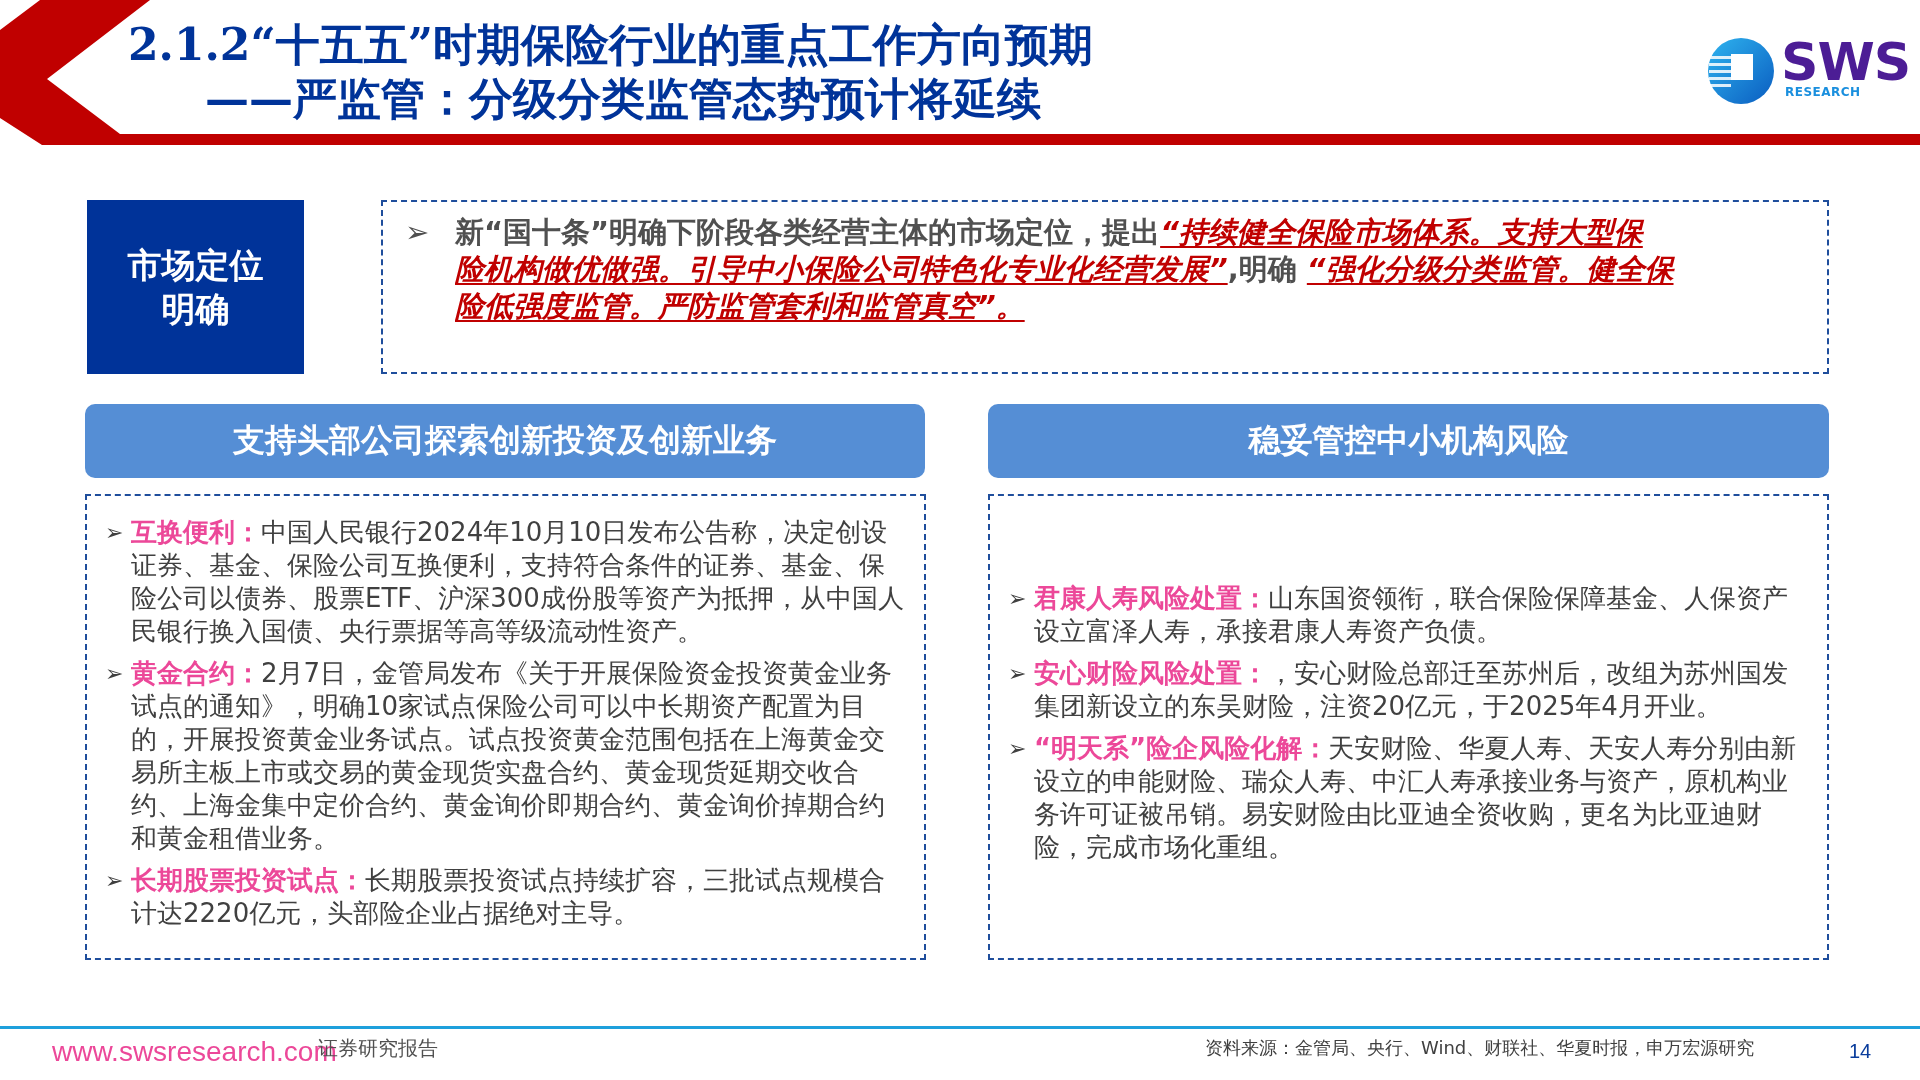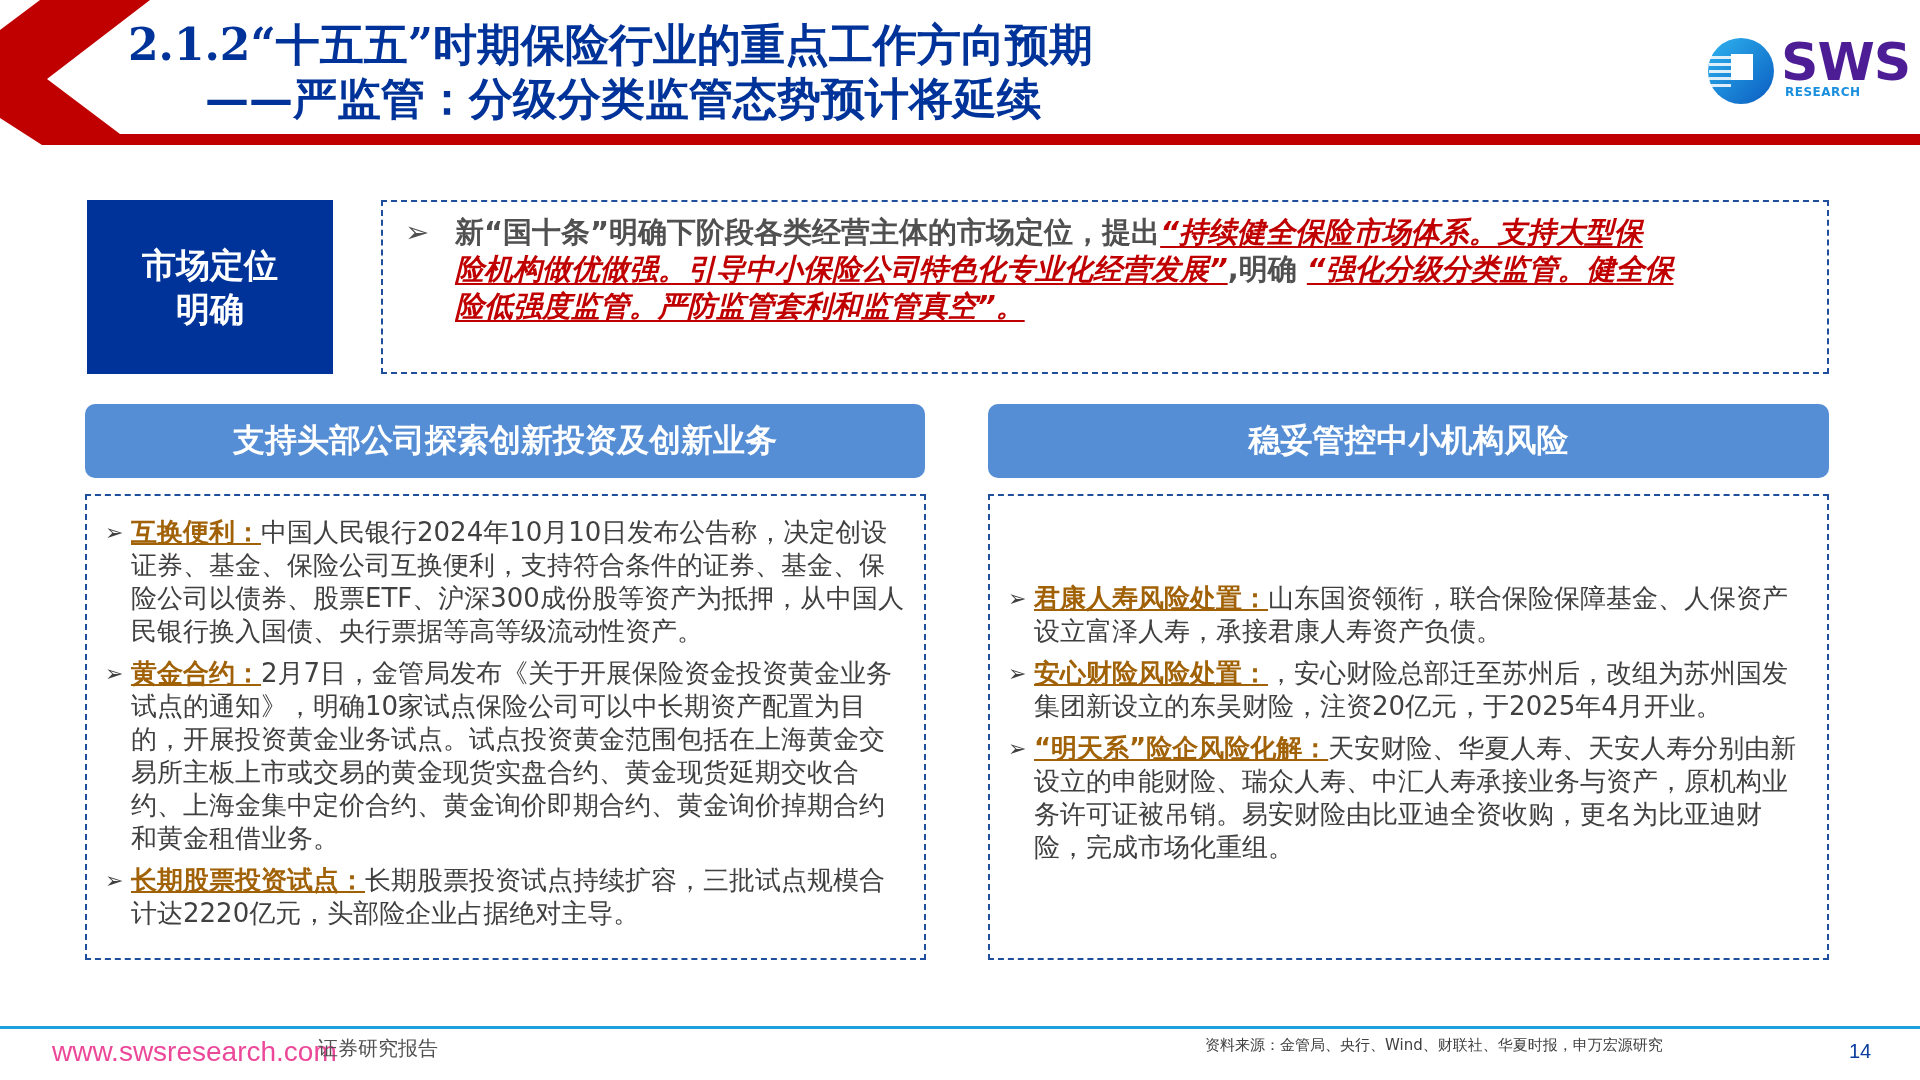--- a/index.html
+++ b/index.html
@@ -14,21 +14,21 @@
     font-family: "DejaVu Serif", "Liberation Serif", serif;
     font-size: 44px; line-height: 50px; white-space: nowrap; letter-spacing: 0px;
   }
   .title.l1 { left: 128px; top: 20px; }
   .title.l2 { left: 205px; top: 74px; }
   .logo { position: absolute; left: 1703px; top: 36px; width: 180px; height: 70px; }
   .logo .sws { position: absolute; left: 78px; top: -4px; font-size: 52px; font-weight: bold; color: #4c1d95; font-family: "DejaVu Sans", sans-serif; letter-spacing: -1px; }
   .logo .research { position: absolute; left: 82px; top: 49px; font-size: 12px; font-weight: bold; color: #1a8fde; letter-spacing: 0.5px; }
 
   .market-box {
-    position: absolute; left: 87px; top: 200px; width: 246px; height: 174px;
+    position: absolute; left: 87px; top: 200px; width: 217px; height: 174px;
     background: #003399; color: #fff; font-weight: bold; font-size: 34px;
     display: flex; flex-direction: column; align-items: center; justify-content: center;
     line-height: 44px; text-align: left;
   }
   .dash-box {
     position: absolute; border: 2px dashed #1f4e9c; box-sizing: border-box;
   }
   .top-box { left: 381px; top: 200px; width: 1448px; height: 174px; padding: 12px 20px 0 22px; }
   .top-text { font-size: 29px; line-height: 37px; color: #505050; font-weight: bold; }
   .top-text .arrow { display: inline-block; width: 50px; color: #505050; font-weight: normal; }
@@ -40,26 +40,26 @@
     font-weight: bold; font-size: 32px; display: flex; align-items: center; justify-content: center; border-radius: 10px;
   }
   .sec-head.left { left: 85px; width: 840px; }
   .sec-head.right { left: 988px; width: 841px; }
 
   .left-box { left: 85px; top: 494px; width: 841px; height: 466px; padding: 20px 14px 0 14px; }
   .right-box { left: 988px; top: 494px; width: 841px; height: 466px; padding: 86px 14px 0 14px; }
 
   .item { font-size: 26px; line-height: 33px; color: #404040; margin-bottom: 9px; position: relative; padding-left: 30px; }
   .item .bullet { position: absolute; left: 4px; top: 0; color: #404040; font-size: 22px; }
-  .item .lbl { font-weight: bold; color: #a16207; text-decoration: underline; }
+  .item .lbl { font-weight: bold; color: #ec4899; }
 
   .footer-line { position: absolute; left: 0; top: 1026px; width: 1920px; height: 3px; background: #1ea0dc; }
   .footer-url { position: absolute; left: 52px; top: 1036px; font-size: 28px; color: #ec4899; font-family: "Liberation Sans", sans-serif; }
   .footer-type { position: absolute; left: 318px; top: 1035px; font-size: 20px; color: #505050; }
-  .footer-src { position: absolute; left: 1205px; top: 1036px; font-size: 15px; color: #404040; }
+  .footer-src { position: absolute; left: 1205px; top: 1036px; font-size: 18px; color: #404040; }
   .footer-page { position: absolute; left: 1849px; top: 1040px; font-size: 20px; color: #0a3d9c; font-family: "Liberation Sans", sans-serif; }
 </style>
 </head>
 <body>
 
 <svg class="chevron" width="1920" height="150" viewBox="0 0 1920 150">
   <polygon points="0,30 40,0 150,0 47,79 120,134 1920,134 1920,145 42,145 0,118" fill="#c00000"></polygon>
 </svg>
 
 <div class="title l1">2.1.2“十五五”时期保险行业的重点工作方向预期</div>

